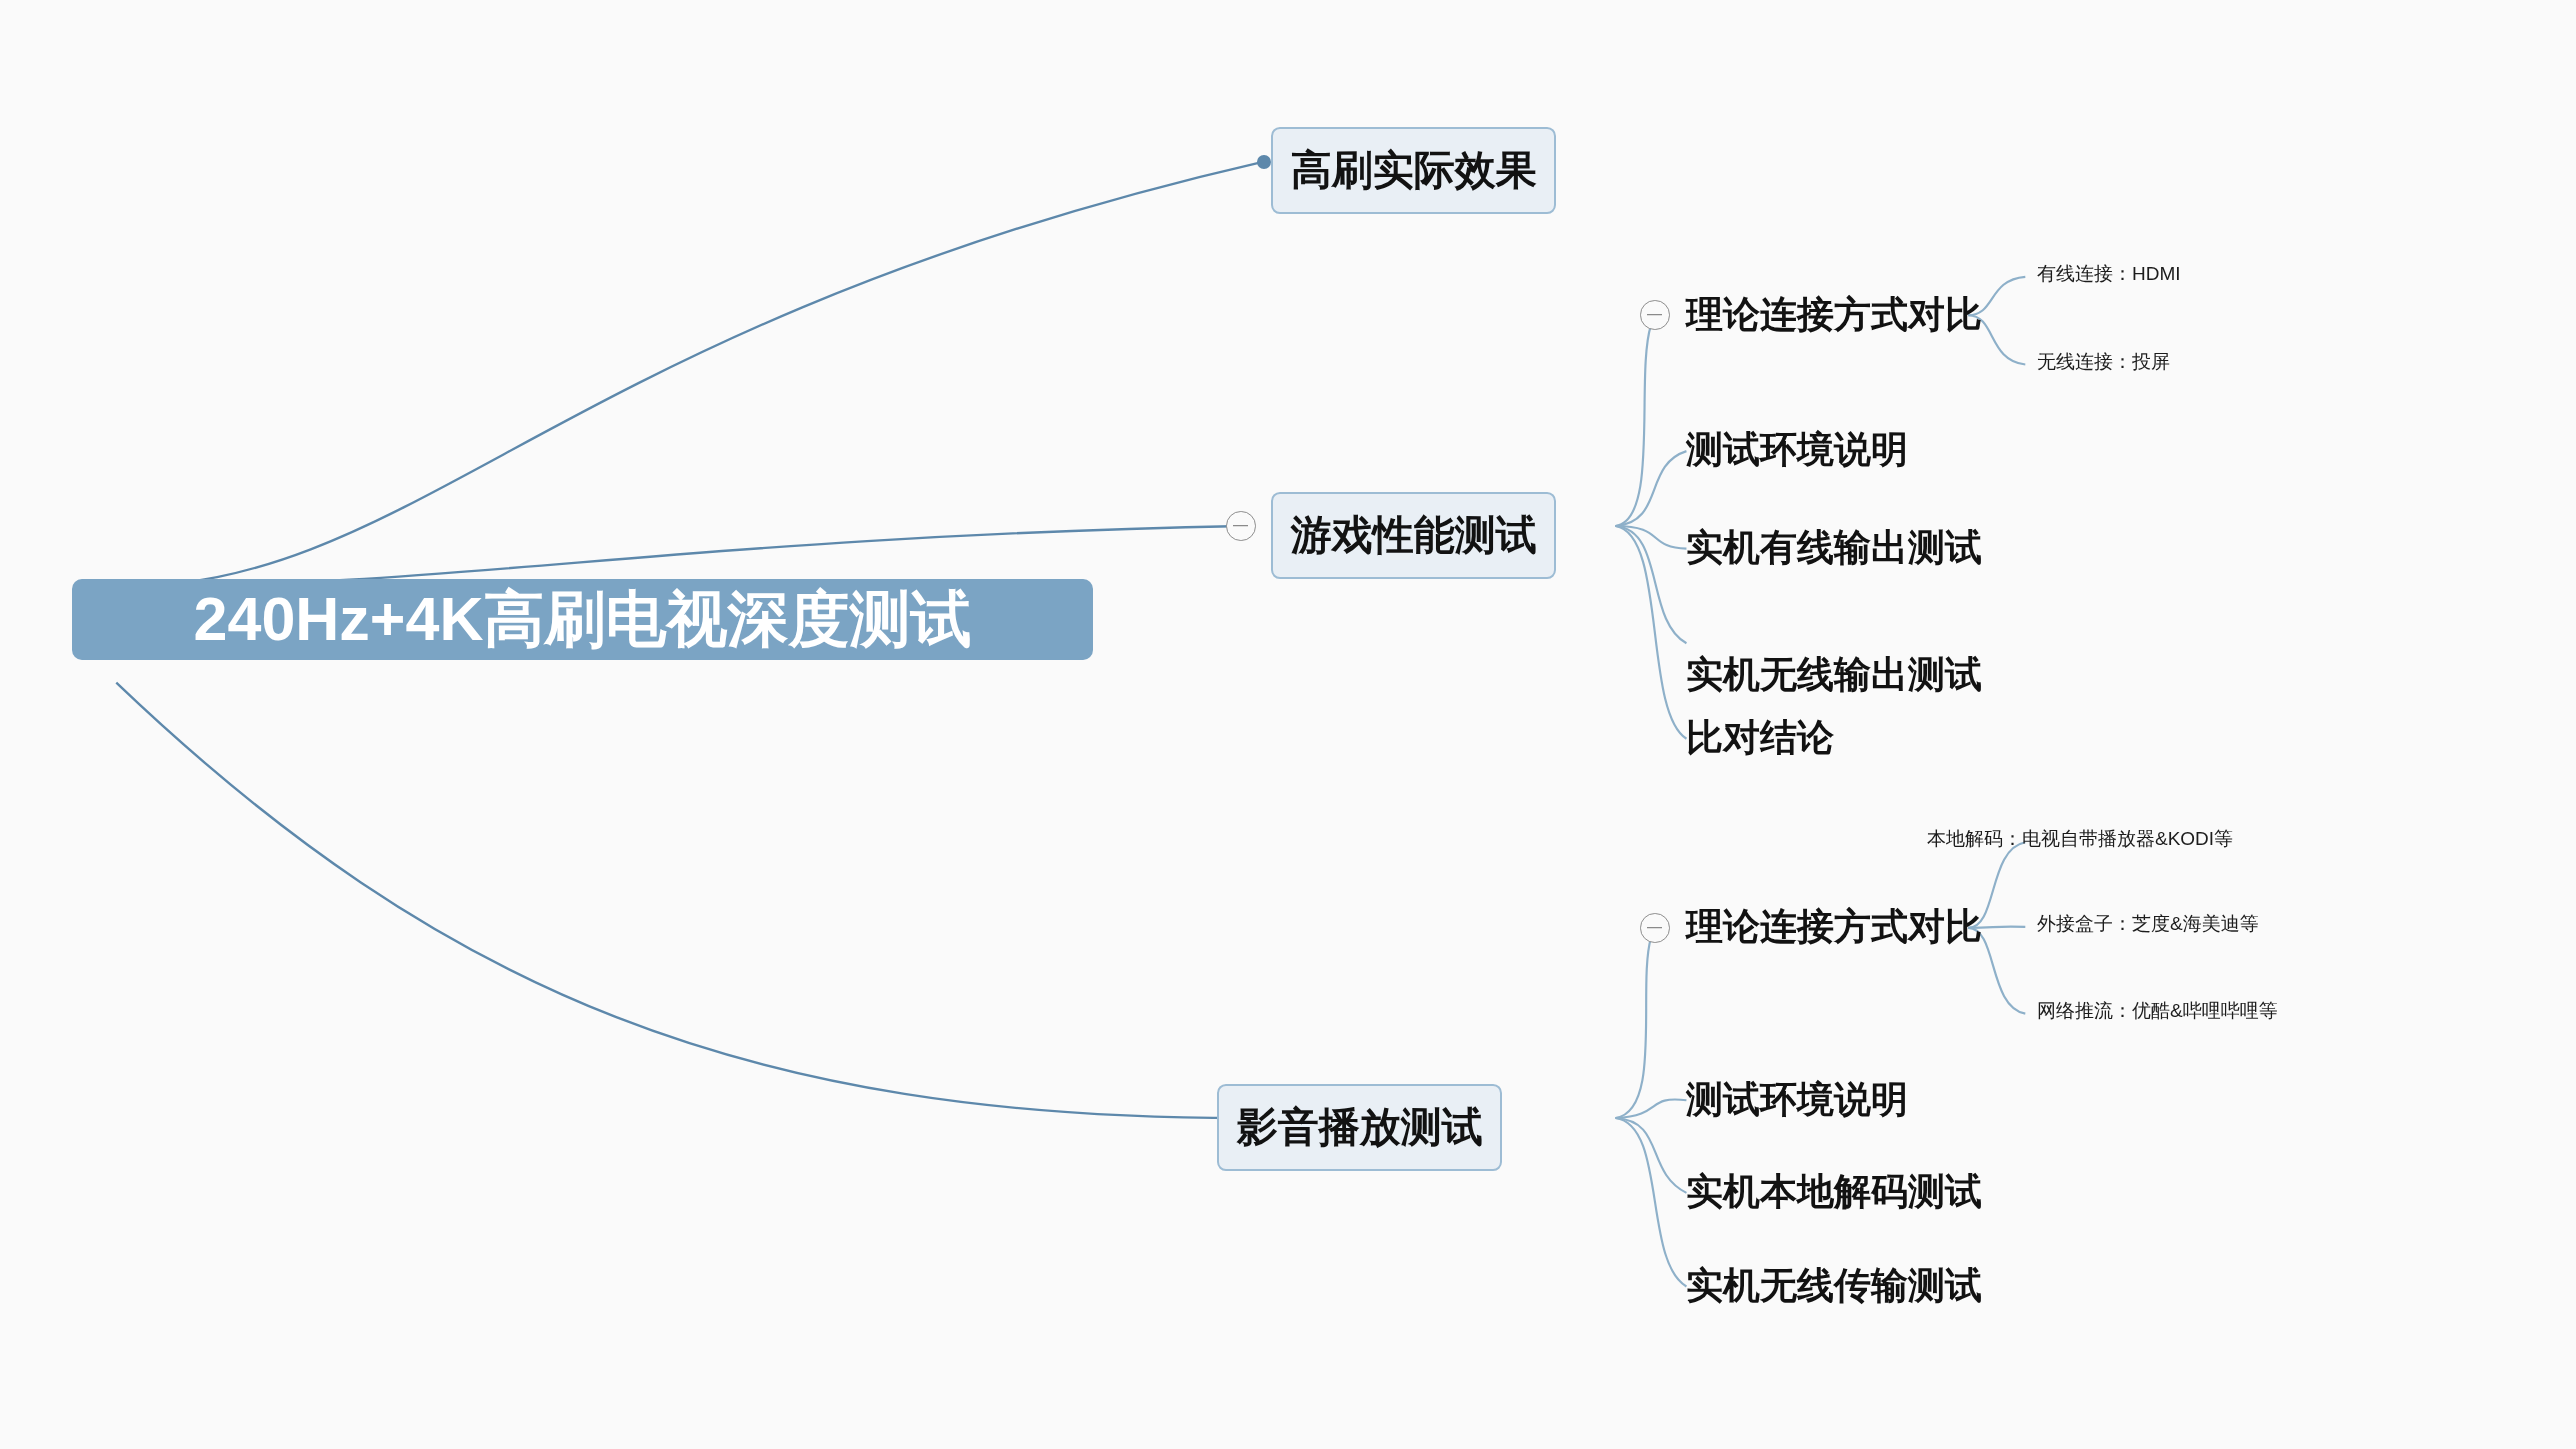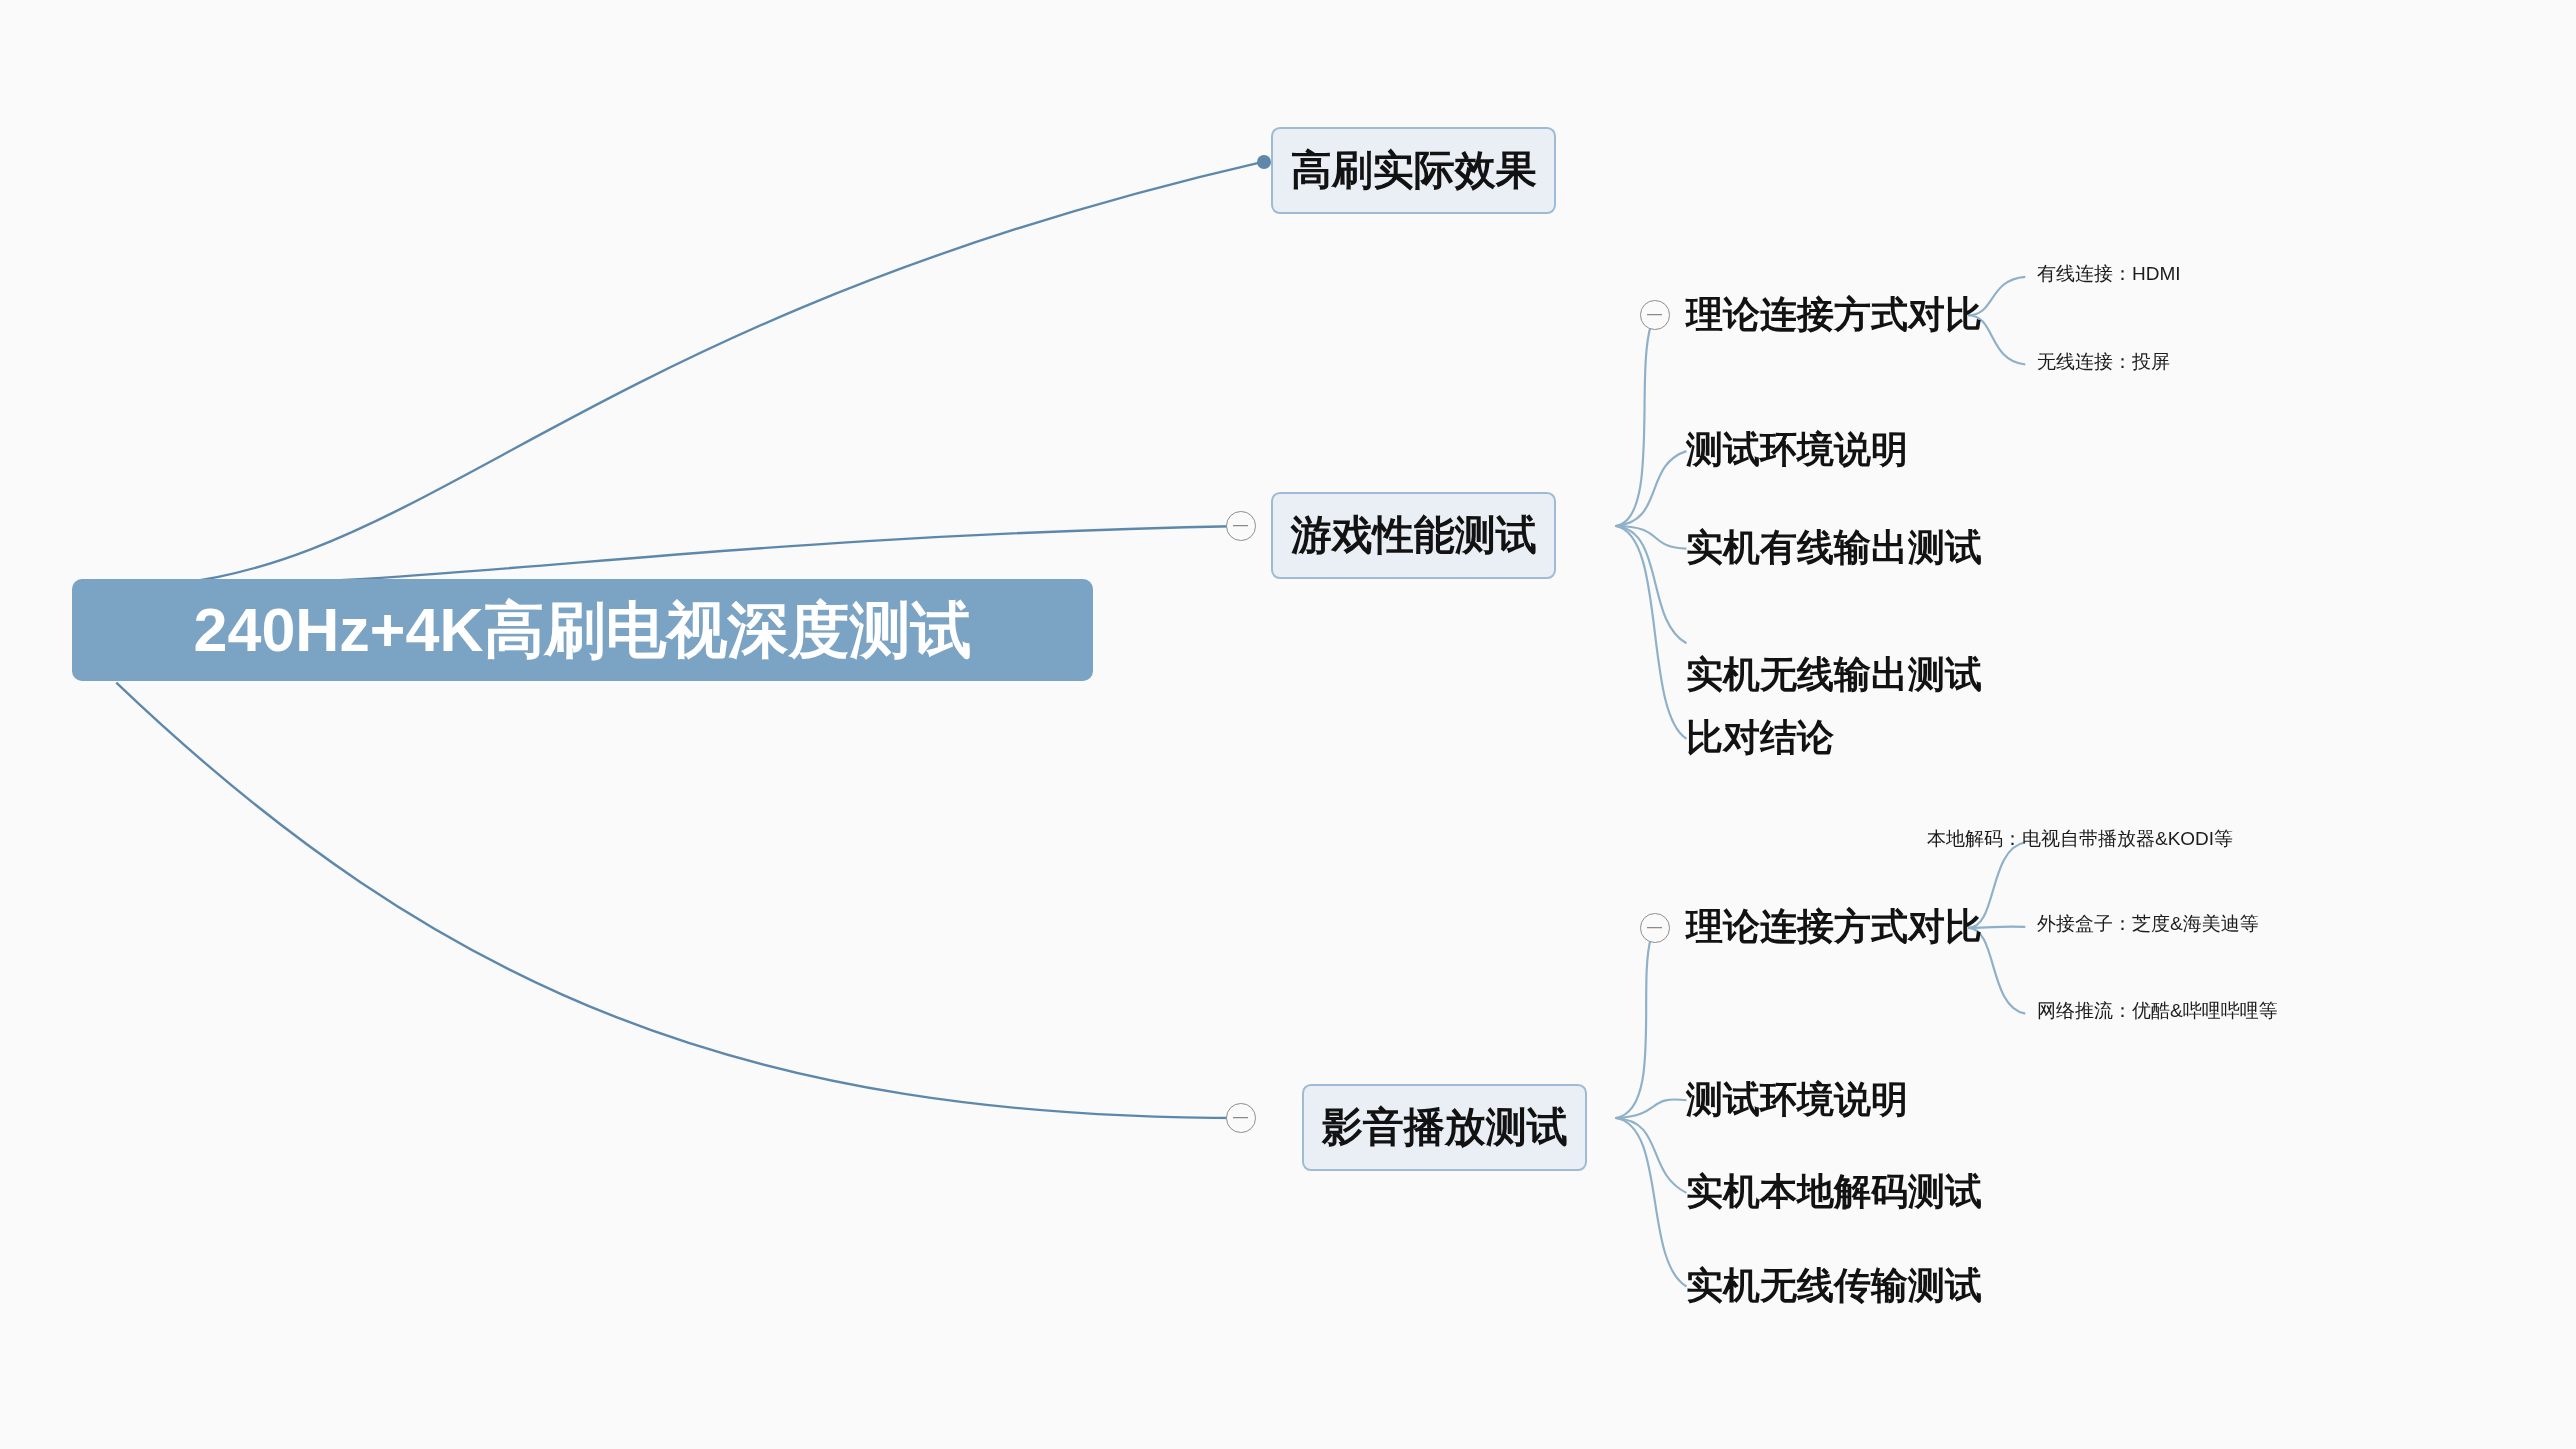--- a/index.html
+++ b/index.html
@@ -32,21 +32,21 @@
     position: absolute;
     white-space: nowrap;
     line-height: 1;
   }
 
   
   .root-node {
     left: 72px;
     top: 579px;
     width: 1021px;
-    height: 102px;
+    height: 81px;
     background: #7ba4c4;
     border-radius: 9.9px;
     display: flex;
     align-items: center;
     justify-content: center;
     box-sizing: border-box;
   }
   .root-label {
     color: #ffffff;
     font-size: 61px;
@@ -171,21 +171,21 @@
 
   <div class="node l3-node" style="left:1686px; top:624px;margin-top:32px;">实机无线输出测试</div>
 
   <div class="node l3-node" style="left:1686px; top:719px;text-align:right;">比对结论</div>
 
   <div class="node l4-node" style="left:2037px; top:264px;">有线连接：HDMI</div>
 
   <div class="node l4-node" style="left:2037px; top:352px;">无线连接：投屏</div>
 
   <div class="toggle" style="left:1226px; top:1103px;"></div>
-  <div class="node l2-node" style="left:1302px; top:1084px;">
+  <div class="node l2-node" style="left:1217px; top:1084px;">
     <span class="l2-label">影音播放测试</span>
   </div>
 
   <div class="toggle" style="left:1640px; top:913px;"></div>
   <div class="node l3-node" style="left:1686px; top:908px;">理论连接方式对比</div>
 
   <div class="node l3-node" style="left:1686px; top:1081px;">测试环境说明</div>
 
   <div class="node l3-node" style="left:1686px; top:1173px;">实机本地解码测试</div>
 

